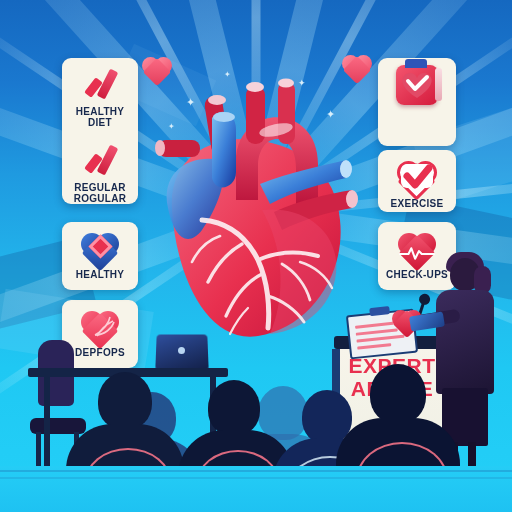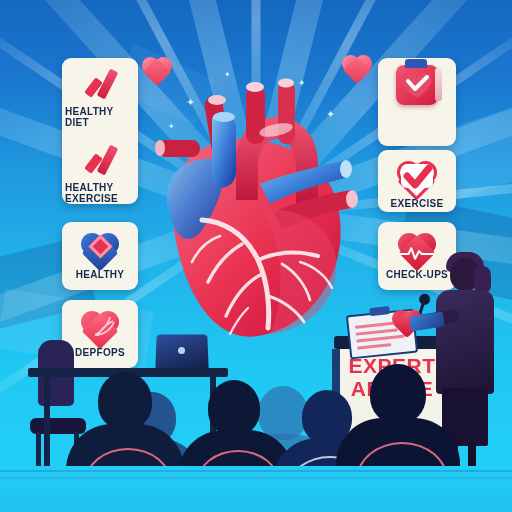--- a/index.html
+++ b/index.html
@@ -29,21 +29,21 @@
   .title .can{font-weight:normal;font-size:23px;letter-spacing:.6px;}
   
   .card{
     position:absolute;background:#f7f4e9;border-radius:9px;
     box-shadow:0 3px 9px rgba(4,34,78,.30);
     display:flex;flex-direction:column;align-items:center;justify-content:flex-start;
     padding-top:7px;box-sizing:border-box;overflow:hidden;
   }
   .card .lbl{
     color:#17284d;font-size:10px;font-weight:bold;line-height:11px;
-    text-align:left;letter-spacing:.3px;margin-top:4px;padding:0 3px;
+    text-align:center;letter-spacing:.3px;margin-top:4px;padding:0 3px;
   }
   .icbox{width:46px;height:40px;position:relative;}
   
   .check{position:absolute;left:5px;top:4px;width:38px;height:30px;}
   .check:before,.check:after{content:"";position:absolute;background:#e8304f;border-radius:2px;}
   .check:before{width:9px;height:19px;left:7px;top:9px;transform:rotate(38deg);}
   .check:after{width:9px;height:30px;left:21px;top:0px;transform:rotate(27deg);
                background:linear-gradient(180deg,#f05070,#cf1e3e);}
   
   .heart{position:relative;width:38px;height:34px;margin:2px auto 0;}
@@ -241,21 +241,21 @@
   </div>
 
   <div class="card" style="left:62px;top:58px;width:76px;height:146px;">
     <div class="icbox">
         <div class="check"></div>
       </div>
     <div class="lbl">HEALTHY DIET</div>
     <div class="icbox" style="margin-top:13px;">
         <div class="check"></div>
       </div>
-    <div class="lbl">HEALTHY EXERCISE</div>
+    <div class="lbl">REGULAR ROGULAR</div>
   </div>
 
   <div class="card" style="left:62px;top:300px;width:76px;height:68px;">
     <div class="heart h-pink">
       <span class="lobe l"></span>
         <span class="lobe r"></span>
         <span class="tip"></span>
       <svg width="38" height="34" style="position:absolute;left:0;top:0;">
         <g stroke="#ffd9e0" fill="none" stroke-width="1.6" opacity=".9">
           <path d="M14 26 C22 22 28 14 29 8"></path>

